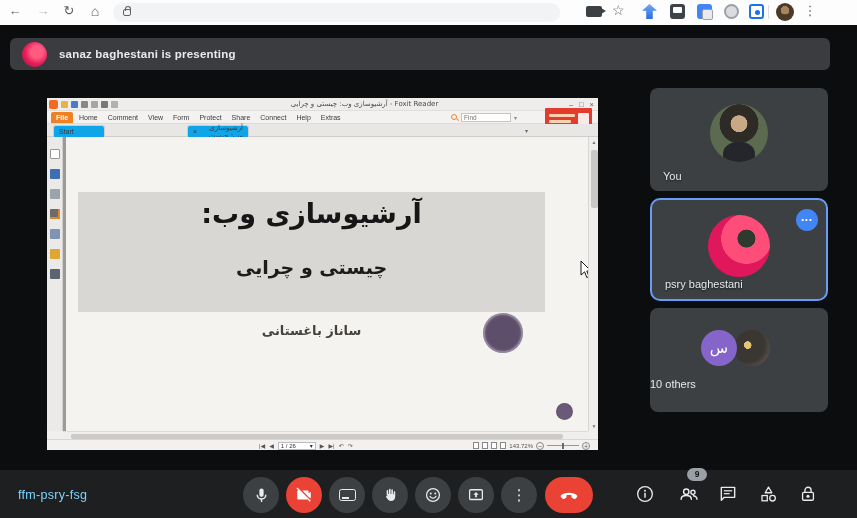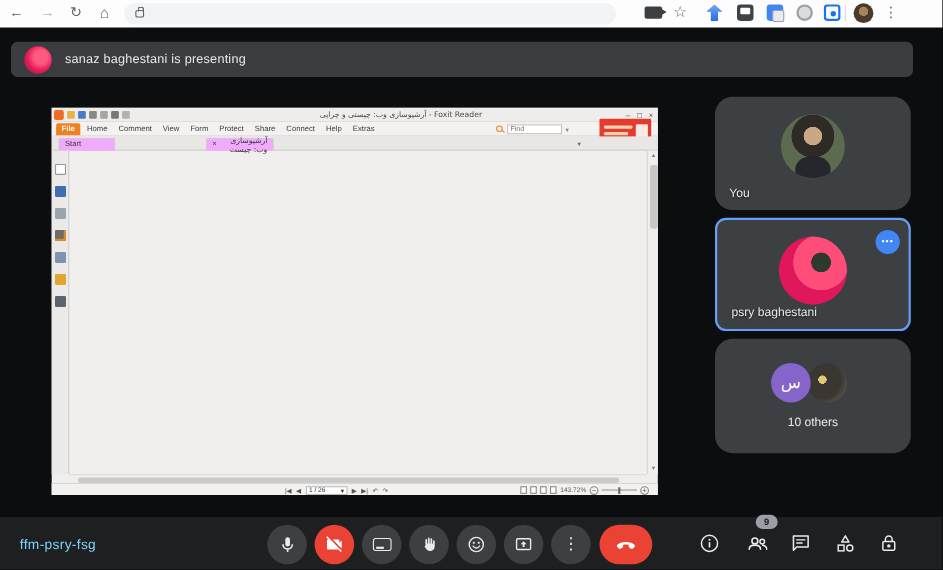--- a/index.html
+++ b/index.html
@@ -28,21 +28,21 @@
   .ext5 { left:749px; background:#fff; border:2px solid #1a73e8; }
   .ext5:after { content:""; position:absolute; left:4px; top:4px; width:5px; height:5px; border-radius:50%; background:#1a73e8; }
   .chrome-sep { left:768px; top:5px; width:1px; height:14px; background:#dadce0; }
   .chrome-avatar { left:776px; top:3px; width:18px; height:18px; border-radius:50%; background:radial-gradient(circle at 50% 40%, #a8845e 0 30%, #4a3a2a 31% 70%, #2b241c 100%); }
   .chrome-menu { left:803px; top:3px; font-size:13px; color:#5f6368; width:14px; text-align:center; }
 
   
   .banner { left:10px; top:38px; width:820px; height:32px; background:#3a3c3f; border-radius:6px; display:flex; align-items:center; }
   .banner-avatar { margin-left:12px; width:25px; height:25px; border-radius:50%;
     background:radial-gradient(circle at 60% 40%, #ff5b81 0 28%, #e91e5a 55%, #8e1440 100%); }
-  .banner-text { margin-left:12px; font-size:11.5px; color:#e8eaed; font-weight:400; letter-spacing:.2px; }
+  .banner-text { margin-left:12px; font-size:11.5px; color:#e8eaed; font-weight:700; letter-spacing:.2px; }
 
   
   .foxit { left:47px; top:98px; width:551px; height:352px; background:#f1efee; font-size:7px; color:#3b3b3b; }
   .fx-titlebar { left:0; top:0; width:551px; height:13px; background:#efedec; border-bottom:1px solid #e0dedc; }
   .fx-logo { left:2px; top:2px; width:9px; height:9px; background:#f06c22; border-radius:2px; }
   .qat { left:14px; top:3px; display:flex; gap:3px; }
   .qat span { width:7px; height:7px; border-radius:1px; display:block; }
   .fx-title { left:0; top:2px; width:551px; text-align:center; font-size:7px; color:#4a4a4a; font-family:"DejaVu Sans", sans-serif;margin-left:42px; }
   .fx-winbtns { right:4px; top:2px; display:flex; gap:6px; font-size:7.5px; color:#5a5a5a; }
   .fx-ribbon { left:0; top:13px; width:551px; height:13px; background:#f4f2f1; border-bottom:1px solid #dddbd9; }
@@ -53,21 +53,21 @@
   .mag:before { content:""; position:absolute; left:0; top:0; width:4px; height:4px; border:1.2px solid #e8872c; border-radius:50%; }
   .mag:after { content:""; position:absolute; left:4.5px; top:4.5px; width:3px; height:1.2px; background:#e8872c; transform:rotate(45deg); }
   .find-input { width:50px; height:9px; border:1px solid #c6c4c2; background:#fff; font-size:6.5px; padding:0 2px; color:#333; font-family:"Liberation Sans", sans-serif; }
   .find-icons { display:flex; gap:2px; align-items:center; color:#8a8886; font-size:6px; }
   .promo { left:498px; top:10px; width:47px; height:27px; background:#e23c2e; border-radius:1px; }
   .promo i { position:absolute; left:4px; height:3px; background:rgba(255,235,200,.85); border-radius:1px; }
   .promo .l1 { top:6px; width:26px; }
   .promo .l2 { top:12px; width:22px; }
   .promo .box { position:absolute; right:3px; top:5px; width:11px; height:12px; background:#fbe9e5; border-radius:1px; }
   .fx-tabsbar { left:0; top:26px; width:551px; height:13px; background:#e9e7e5; border-bottom:1px solid #cfcdcb; }
-  .doc-tab { top:1px; height:12px; background:#f0abfc; border:1px solid #cfcdcb; border-bottom:none; border-radius:3px 3px 0 0; display:flex; align-items:center; padding:0 5px; gap:4px; font-size:7px; }
+  .doc-tab { top:1px; height:12px; background:#0ea5e9; border:1px solid #cfcdcb; border-bottom:none; border-radius:3px 3px 0 0; display:flex; align-items:center; padding:0 5px; gap:4px; font-size:7px; }
   .tab-start { left:6px; width:52px; }
   .tab-doc { left:140px; width:62px; font-family:"DejaVu Sans", sans-serif; }
   .tabbar-dd { left:478px; top:3px; font-size:6px; color:#666; }
 
   
   .fx-sidebar { left:0; top:39px; width:16px; height:294px; background:#eceae8; border-right:1px solid #d2d0ce; }
   .fx-sidebar span { position:absolute; left:3px; width:10px; height:10px; border-radius:1px; }
   .sb1 { top:12px; background:#fff; border:1px solid #9a9896; }
   .sb2 { top:32px; background:#3f6fb0; }
   .sb3 { top:52px; background:#9aa4ad; }
@@ -100,35 +100,35 @@
   .fx-status { left:0; top:341px; width:551px; height:11px; background:#f3f1ef; border-top:1px solid #d8d6d4; }
   .status-center { left:212px; top:1.5px; display:flex; align-items:center; gap:4px; font-size:6px; color:#555; }
   .page-box { width:38px; height:8px; border:1px solid #bdbbb9; background:#fff; display:flex; align-items:center; justify-content:space-between; padding:0 2px; font-size:6px; color:#333; }
   .status-right { right:8px; top:1.5px; display:flex; align-items:center; gap:3px; font-size:6px; color:#555; }
   .layout-ic { width:6px; height:7px; border:1px solid #8a8886; background:#fff; display:inline-block; }
   .zoom-circle { width:8px; height:8px; border:1px solid #8a8886; border-radius:50%; text-align:center; line-height:7px; font-size:7px; color:#555; }
   .zoom-slider { width:32px; height:1px; background:#9a9896; position:relative; }
   .zoom-slider i { position:absolute; left:15px; top:-2.5px; width:2px; height:6px; background:#6a6866; }
 
   
-  .tile { left:650px; width:178px; height:103px; background:#3c4043; border-radius:16px; }
+  .tile { left:650px; width:178px; height:103px; background:#3c4043; border-radius:8px; }
   .tile-you { top:88px; }
   .tile-sanaz { top:198px; border:2px solid #669df6; border-radius:10px; }
   .tile-others { top:308px; height:104px; }
   .tile-label { position:absolute; left:13px; bottom:9px; font-size:11px; color:#e8eaed; font-weight:500; text-shadow:0 1px 2px rgba(0,0,0,.7); }
   .avatar-you { position:absolute; left:60px; top:16px; width:58px; height:58px; border-radius:50%; overflow:hidden;
     background:radial-gradient(circle at 50% 34%, #c9a886 0 17%, #2e2b27 18% 40%, #5c6a50 41% 100%); }
   .avatar-you:after { content:""; position:absolute; left:13px; bottom:-6px; width:32px; height:26px; background:#24262b; border-radius:45% 45% 0 0; }
   .avatar-sanaz { position:absolute; left:56px; top:15px; width:62px; height:62px; border-radius:50%; overflow:hidden;
     background:radial-gradient(circle at 62% 38%, #2f3a2e 0 16%, #ff4d79 17% 46%, #e0175b 47% 72%, #7e1238 100%); }
   .more-btn { position:absolute; right:8px; top:9px; width:22px; height:22px; border-radius:50%; background:#4285f4; color:#fff; font-size:8px; letter-spacing:1px; text-align:center; line-height:22px; }
   .avatar-letter { position:absolute; left:51px; top:22px; width:36px; height:36px; border-radius:50%; background:#8565c9; color:#fff; font-family:"DejaVu Sans", sans-serif; font-size:15px; display:flex; align-items:center; justify-content:center; z-index:2; }
   .avatar-photo2 { position:absolute; left:84px; top:22px; width:36px; height:36px; border-radius:50%; z-index:1;
     background:radial-gradient(circle at 38% 42%, #e3c772 0 12%, #3a3632 13% 55%, #756c60 100%); }
-  .label-center { position:absolute; left:0; top:70px; width:100%; text-align:center; font-size:11px; color:#e8eaed; font-weight:500; }
+  .label-center { position:absolute; left:0; top:70px; width:100%; font-size:11px; color:#e8eaed; font-weight:500; }
 
   
   .bottom-bar { left:0; top:470px; width:857px; height:48px; background:#1e1f21; }
   .meet-code { left:18px; top:18px; font-size:12.5px; color:#7dd3fc; font-weight:500; letter-spacing:.3px; }
   .ctl { top:7px; width:36px; height:36px; border-radius:50%; background:#3c4043; display:flex; align-items:center; justify-content:center; }
   .ctl.red { background:#ea4335; }
   .end-call { left:545px; top:7px; width:48px; height:36px; border-radius:18px; background:#ea4335; display:flex; align-items:center; justify-content:center; }
   .cc-rect { width:17px; height:12px; border:1.6px solid #e8eaed; border-radius:2.5px; position:relative; }
   .cc-rect:after { content:""; position:absolute; left:2px; bottom:1.5px; width:7px; height:1.6px; background:#e8eaed; box-shadow:8px 0 0 -3px #e8eaed; }
   .dots-v { color:#e8eaed; font-size:15px; line-height:10px; }
@@ -226,20 +226,34 @@
     <div class="abs fx-sidebar">
       <span class="sb1"></span>
       <span class="sb2"></span>
       <span class="sb3"></span>
       <span class="sb4"></span>
       <span class="sb5"></span>
       <span class="sb6"></span>
       <span class="sb7"></span>
     </div>
 
+    <div class="abs doc-area">
+      <div class="abs page">
+        <div class="abs slide-band">
+          <div class="abs slide-title1">آرشیوسازی وب:</div>
+          <div class="abs slide-title2">چیستی و چرایی</div>
+        </div>
+        <div class="abs slide-author">ساناز باغستانی</div>
+        <span class="abs stamp-big"></span>
+        <span class="abs stamp-small"></span>
+        <svg class="abs cursor" width="12" height="18" viewBox="0 0 12 18">
+          <path d="M1 0 L1 14 L4.6 10.8 L6.8 16.5 L9 15.5 L6.8 10 L11 10 Z" fill="#fff" stroke="#000" stroke-width="0.9"></path>
+        </svg>
+      </div>
+    </div>
 
     <div class="abs v-scroll">
       <div class="vs-up">▲</div>
       <div class="v-thumb"></div>
       <div class="vs-down">▼</div>
     </div>
 
     <div class="abs h-scroll">
       <div class="h-thumb"></div>
     </div>

